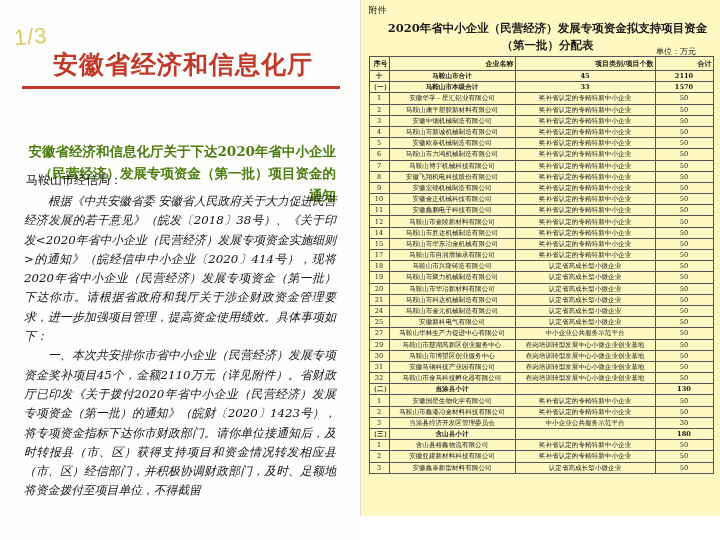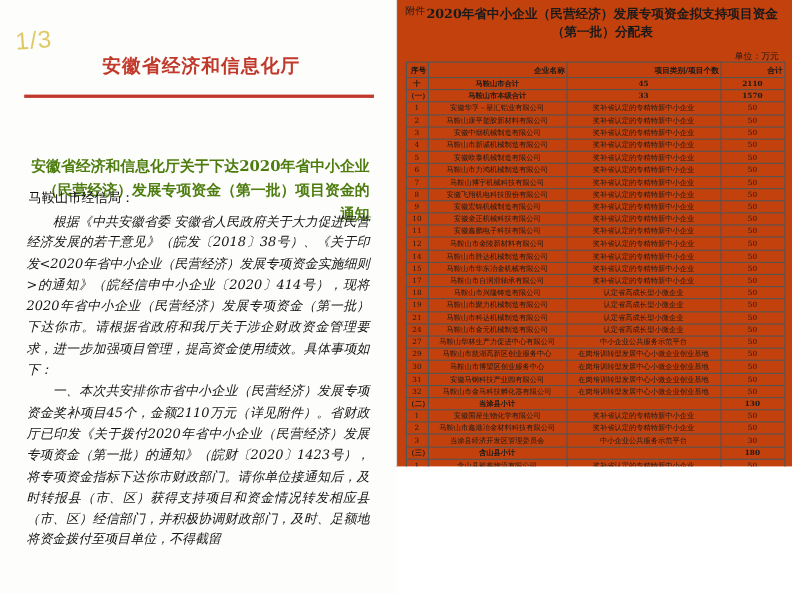--- a/index.html
+++ b/index.html
@@ -32,21 +32,21 @@
     letter-spacing:1px;
     transform:rotate(-4deg);
   }
   .bigtitle{
     position:absolute;
     left:18px;top:48px;
     width:330px;
     text-align:center;
     font-family:"DejaVu Serif", serif;
     font-weight:bold;
-    font-size:17px;
+    font-size:25px;
     letter-spacing:1px;
     color:#c0392b;
     white-space:nowrap;
   }
   .redline{
     position:absolute;
     left:22px;top:86px;
     width:318px;height:3px;
     background:#c0392b;
   }
@@ -77,39 +77,39 @@
     line-height:19.3px;
     text-align:justify;
     font-family:"DejaVu Serif", serif;
     color:#141414;
   }
   .body-text p{margin:0 0 0 0;text-indent:0;}
   .body-text p.ind{text-indent:24px;font-style:italic;}
   
   .right{
     position:relative;
-    width:360px;height:424px;
-    background:#c2410c;
+    width:360px;height:516px;
+    background:#fef9c3;
     border-left:1px solid #dcdcdc;
     overflow:hidden;
   }
   .attach{
     position:absolute;left:8px;top:4px;
     font-size:9px;
     font-family:"DejaVu Serif", serif;
   }
   .r-title{
-    position:absolute;left:22px;top:4px;
+    position:absolute;left:22px;top:20px;
     width:330px;text-align:center;
     font-size:11.5px;font-weight:bold;
     line-height:17px;
     font-family:"DejaVu Serif", serif;
   }
   .unit{
-    position:absolute;right:12px;top:46px;
+    position:absolute;right:24px;top:46px;
     font-size:8px;
     font-family:"DejaVu Serif", serif;
   }
   table.grid{
     position:absolute;
     left:8px;top:56px;
     width:344px;
     border-collapse:collapse;
     font-size:6.6px;
     font-family:"DejaVu Serif", serif;
@@ -277,28 +277,40 @@
             <td>认定省高成长型小微企业</td>
             <td>50</td>
           </tr>
           <tr>
             <td>19</td>
             <td>马鞍山市聚力机械制造有限公司</td>
             <td>认定省高成长型小微企业</td>
             <td>50</td>
           </tr>
           <tr>
+            <td>20</td>
+            <td>马鞍山市华冶新材料有限公司</td>
+            <td>认定省高成长型小微企业</td>
+            <td>50</td>
+          </tr>
+          <tr>
             <td>21</td>
             <td>马鞍山市科达机械制造有限公司</td>
             <td>认定省高成长型小微企业</td>
             <td>50</td>
           </tr>
           <tr>
             <td>24</td>
             <td>马鞍山市金元机械制造有限公司</td>
+            <td>认定省高成长型小微企业</td>
+            <td>50</td>
+          </tr>
+          <tr>
+            <td>25</td>
+            <td>安徽新科电气有限公司</td>
             <td>认定省高成长型小微企业</td>
             <td>50</td>
           </tr>
           <tr>
             <td>27</td>
             <td>马鞍山华林生产力促进中心有限公司</td>
             <td>中小企业公共服务示范平台</td>
             <td>50</td>
           </tr>
           <tr>

